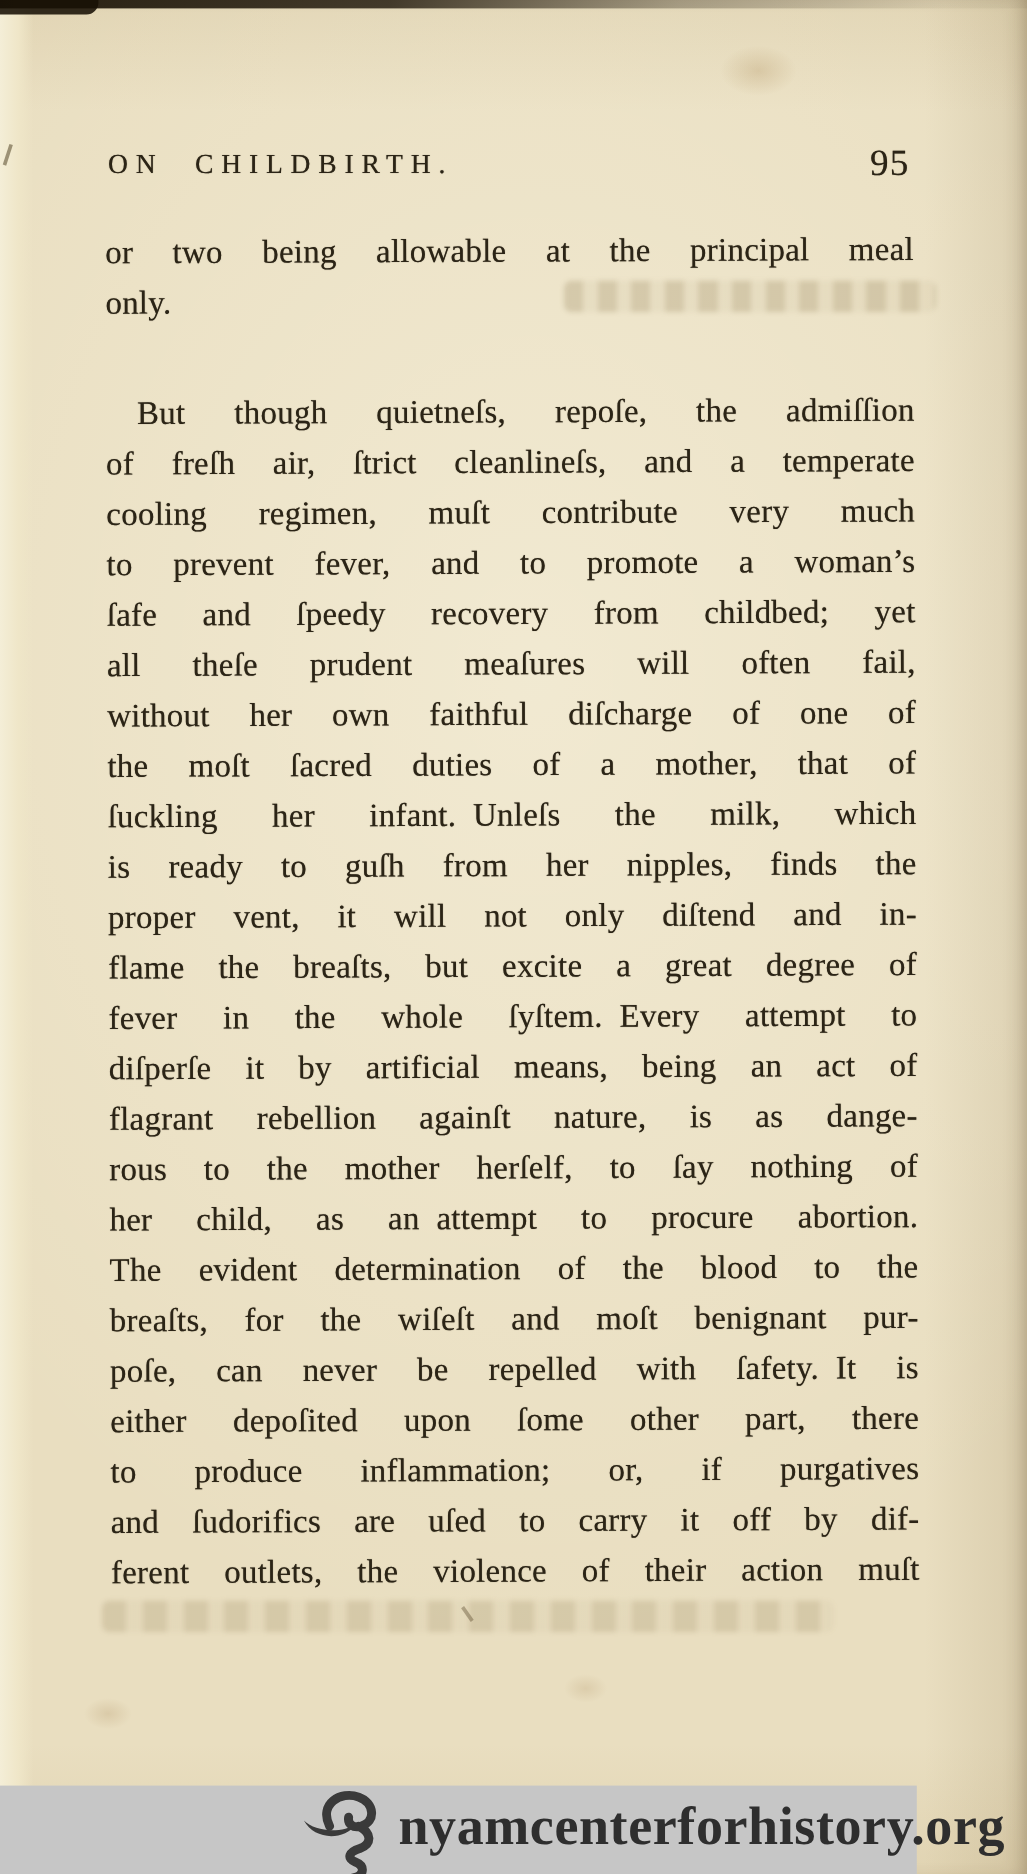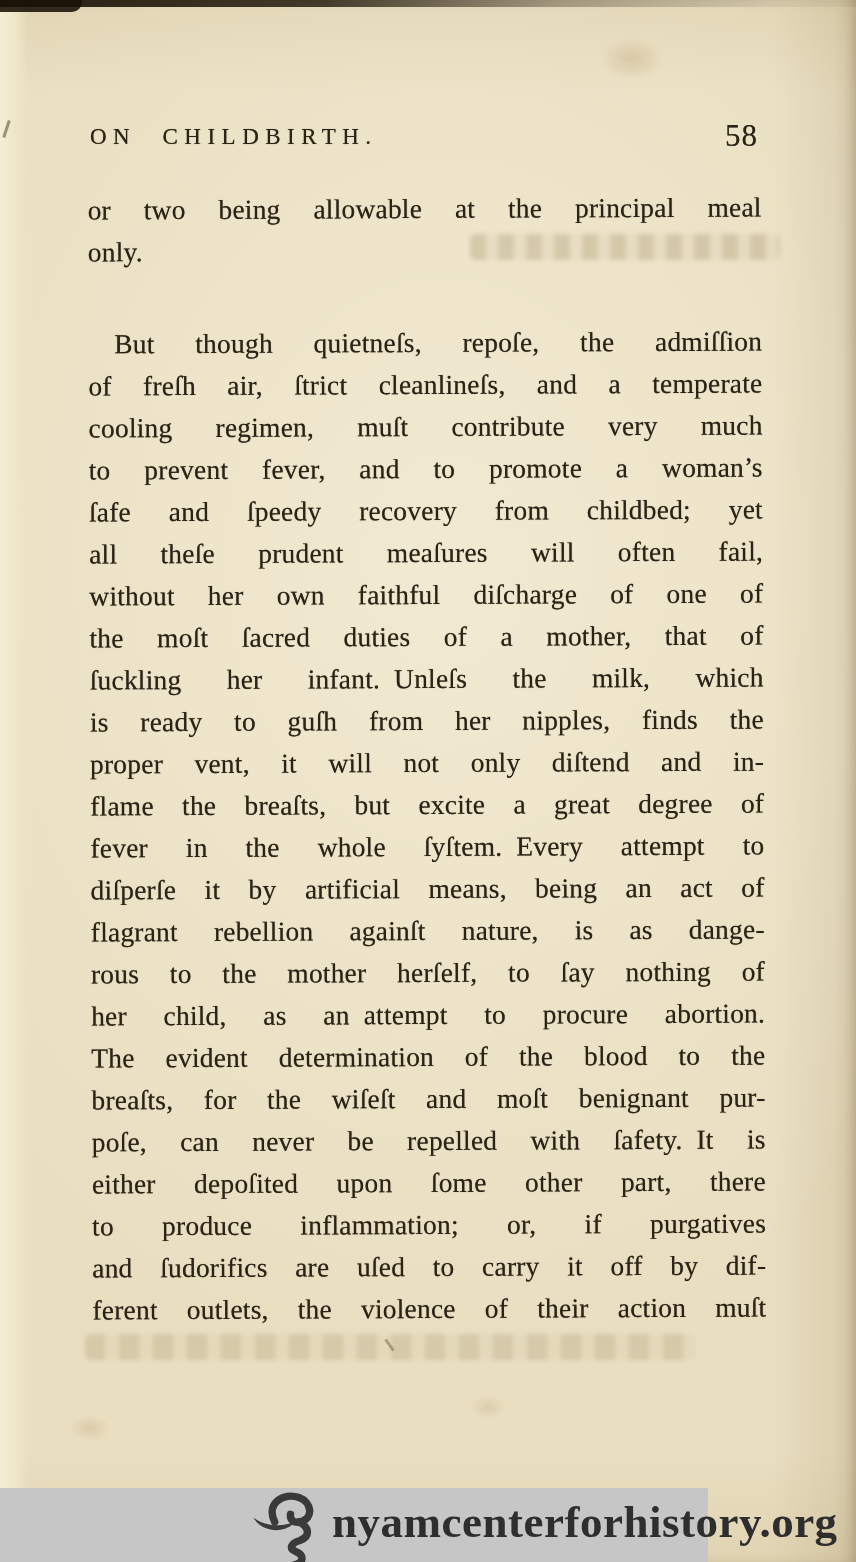--- a/index.html
+++ b/index.html
@@ -62,21 +62,21 @@
   .stain3{left:470px;top:1395px;width:36px;height:24px;background:radial-gradient(closest-side,rgba(140,100,45,.14),rgba(140,100,45,0));}
   .showthrough{position:absolute;pointer-events:none;filter:blur(2px);border-radius:6px;}
   .st1{left:470px;top:234px;width:310px;height:26px;
     background:repeating-linear-gradient(90deg, rgba(115,92,45,.20) 0 16px, rgba(115,92,45,.05) 16px 28px);}
   .st2{left:85px;top:1334px;width:610px;height:26px;
     background:repeating-linear-gradient(90deg, rgba(115,92,45,.16) 0 20px, rgba(115,92,45,.04) 20px 34px);}
   .speck{position:absolute;background:rgba(70,55,25,.5);pointer-events:none;}
   .speck1{left:5px;top:120px;width:3px;height:18px;transform:rotate(18deg);}
   .speck2{left:388px;top:1338px;width:3px;height:14px;transform:rotate(-35deg);opacity:.7;}
   .watermark-bar{
-    position:absolute;left:0;bottom:0;width:708px;height:74px;
+    position:absolute;left:0;bottom:0;width:764px;height:74px;
     background:#c6c6c6;
   }
   .logo{position:absolute;left:246px;top:4px;width:76px;height:82px;}
   .logo .bowl{fill:#3a3a3a;}
   .logo .snake{fill:none;stroke:#3a3a3a;stroke-width:8;stroke-linecap:round;}
   .wm-text{
     position:absolute;left:332px;top:8px;
     font-family:"Liberation Serif","DejaVu Serif",serif;
     font-weight:700;font-size:45px;line-height:52px;
     color:#2e2e2e;letter-spacing:.5px;
@@ -94,21 +94,21 @@
   <div class="stain stain1"></div>
   <div class="stain stain2"></div>
   <div class="stain stain3"></div>
   <div class="showthrough st1"></div>
   <div class="showthrough st2"></div>
   <div class="speck speck1"></div>
   <div class="speck speck2"></div>
 
   <div class="running-head">
     <div class="head-title">ON CHILDBIRTH.</div>
-    <div class="page-num">58</div>
+    <div class="page-num">95</div>
   </div>
 
   <div class="text-block" id="text-block">
       <div class="para">
         <div class="line just">or two being allowable at the principal meal</div>
         <div class="line">only.</div>
       </div>
       <div class="para indent">
         <div class="line just">But though quietneſs, repoſe, the admiſſion</div>
         <div class="line just">of freſh air, ſtrict cleanlineſs, and a temperate</div>

